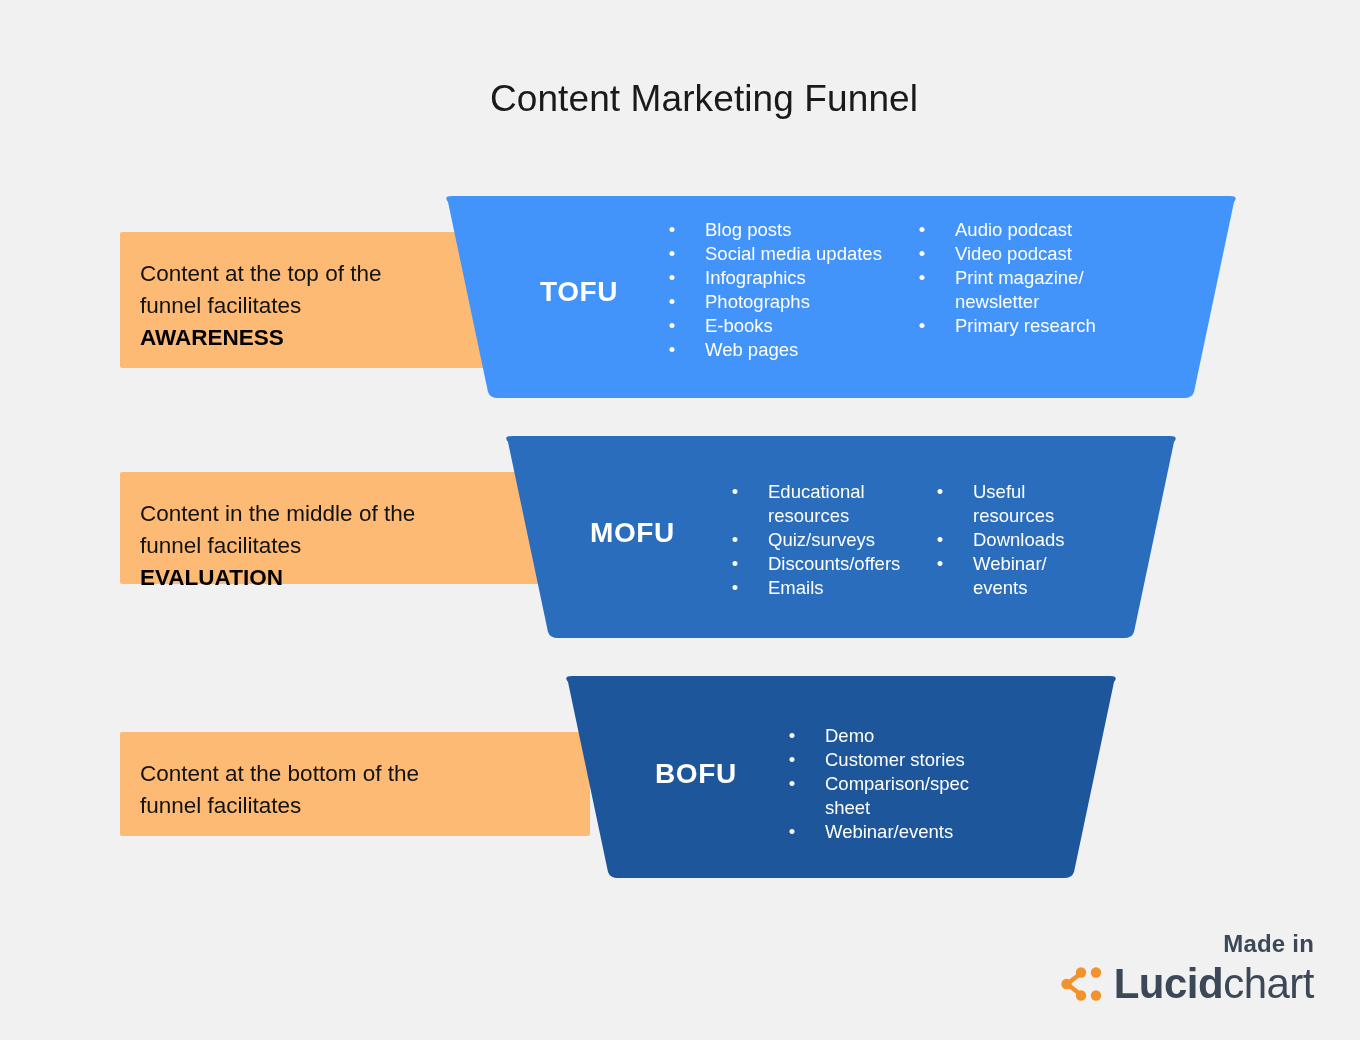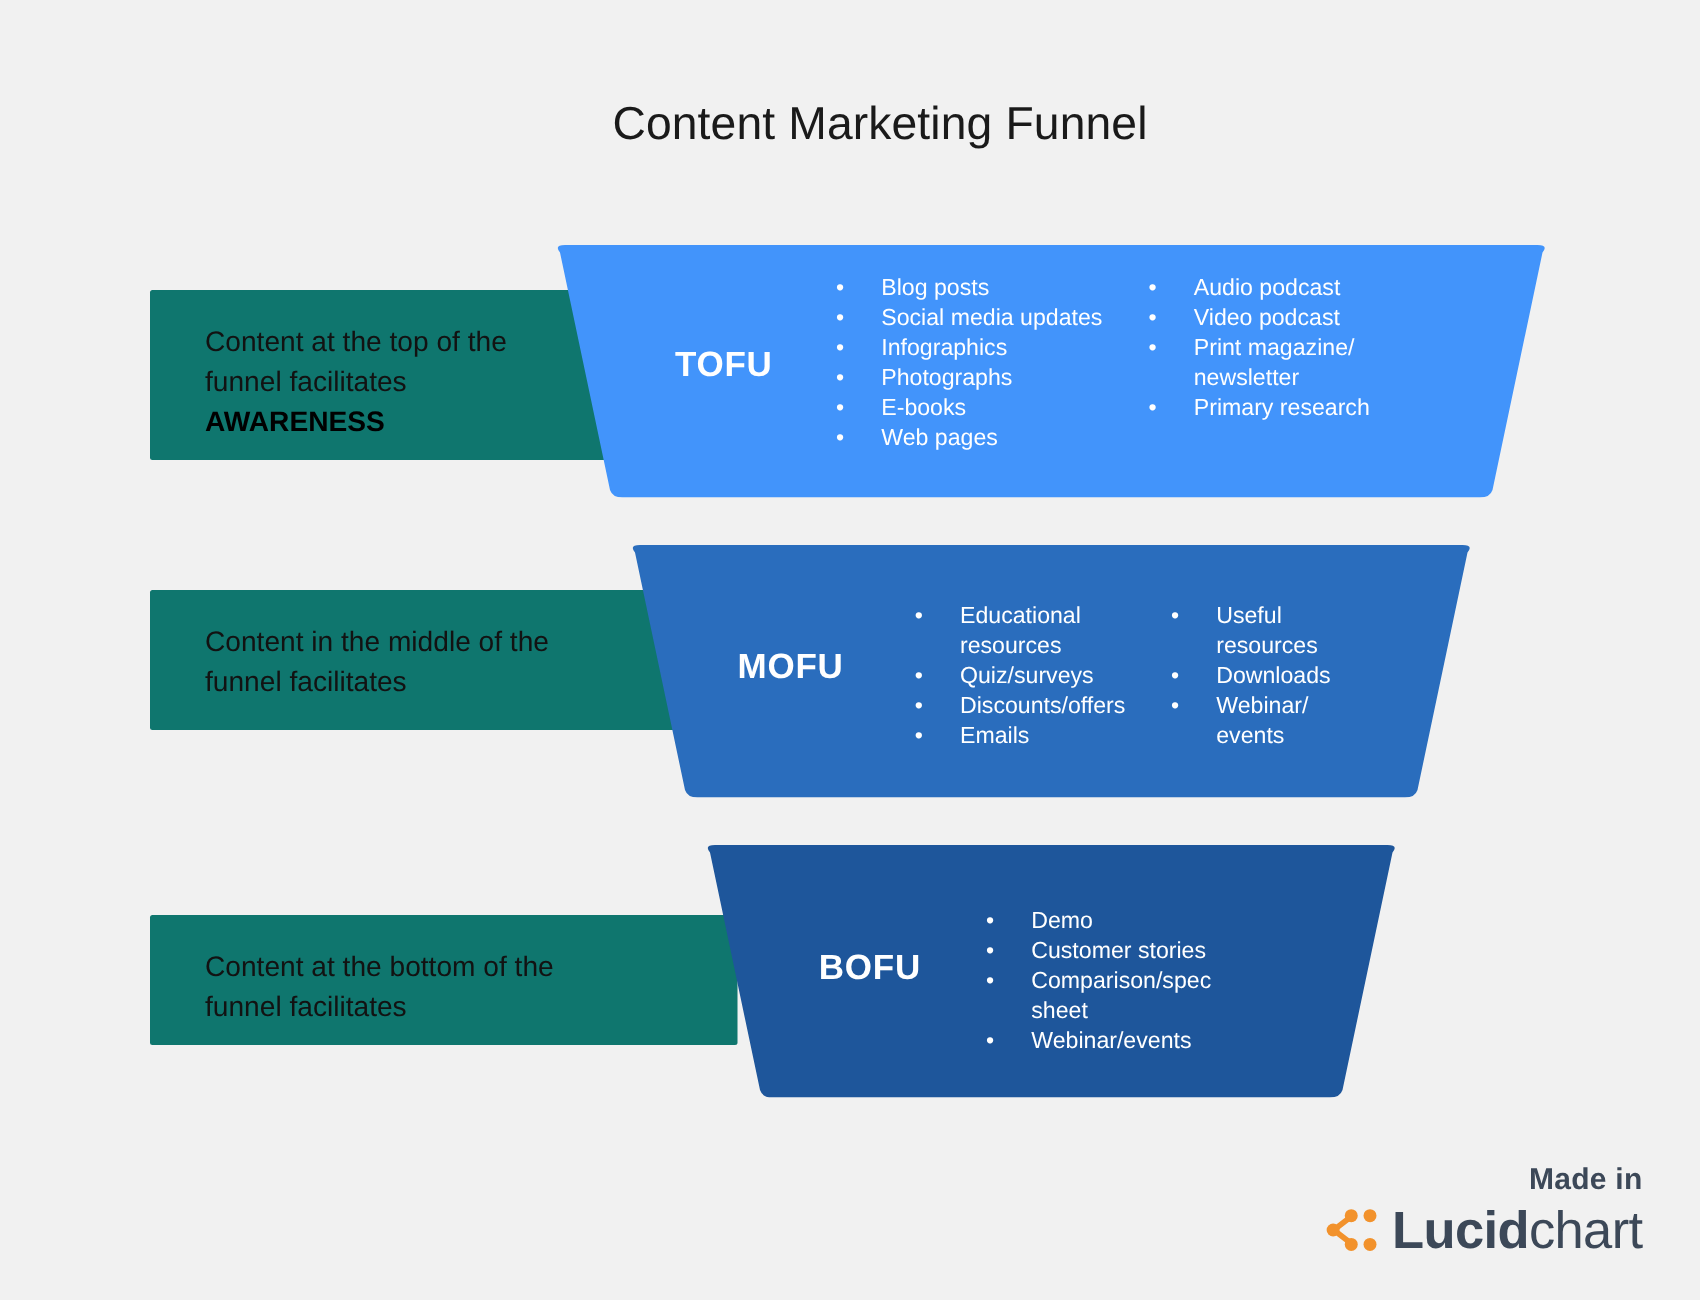--- a/index.html
+++ b/index.html
@@ -31,23 +31,23 @@
     font-size: 37px;
     font-weight: 400;
     color: #1a1a1a;
     letter-spacing: 0.1px;
     padding-left: 24px;
   }
 
   
   .label-card {
     position: absolute;
-    background: #0f766e;
+    background: #fdba74;
     box-sizing: border-box;
-    padding: 26px 0 22px 44px;
+    padding: 26px 0 22px 20px;
     border-radius: 2px;
     z-index: 1;
   }
   .label-card .lines {
     font-size: 22.5px;
     line-height: 32px;
     color: #121212;
     font-weight: 400;
     white-space: pre-line;
   }
@@ -178,20 +178,21 @@
 
   <div class="label-card" id="card-tofu">
     <div class="lines">Content at the top of the
 funnel facilitates</div>
     <span class="emph">AWARENESS</span>
   </div>
 
   <div class="label-card" id="card-mofu">
     <div class="lines">Content in the middle of the
 funnel facilitates</div>
+    <span class="emph">EVALUATION</span>
   </div>
 
   <div class="label-card" id="card-bofu">
     <div class="lines">Content at the bottom of the
 funnel facilitates</div>
   </div>
 
   <div class="stage" id="stage-tofu">
     <svg class="shape" viewBox="0 0 802 202" preserveAspectRatio="none">
       <path d="M 8 6 Q 3 0 12 0 L 790 0 Q 799 0 794 6 L 754 196 Q 752 202 744 202 L 58 202 Q 50 202 48 196 Z" fill="#4294fb"></path>

